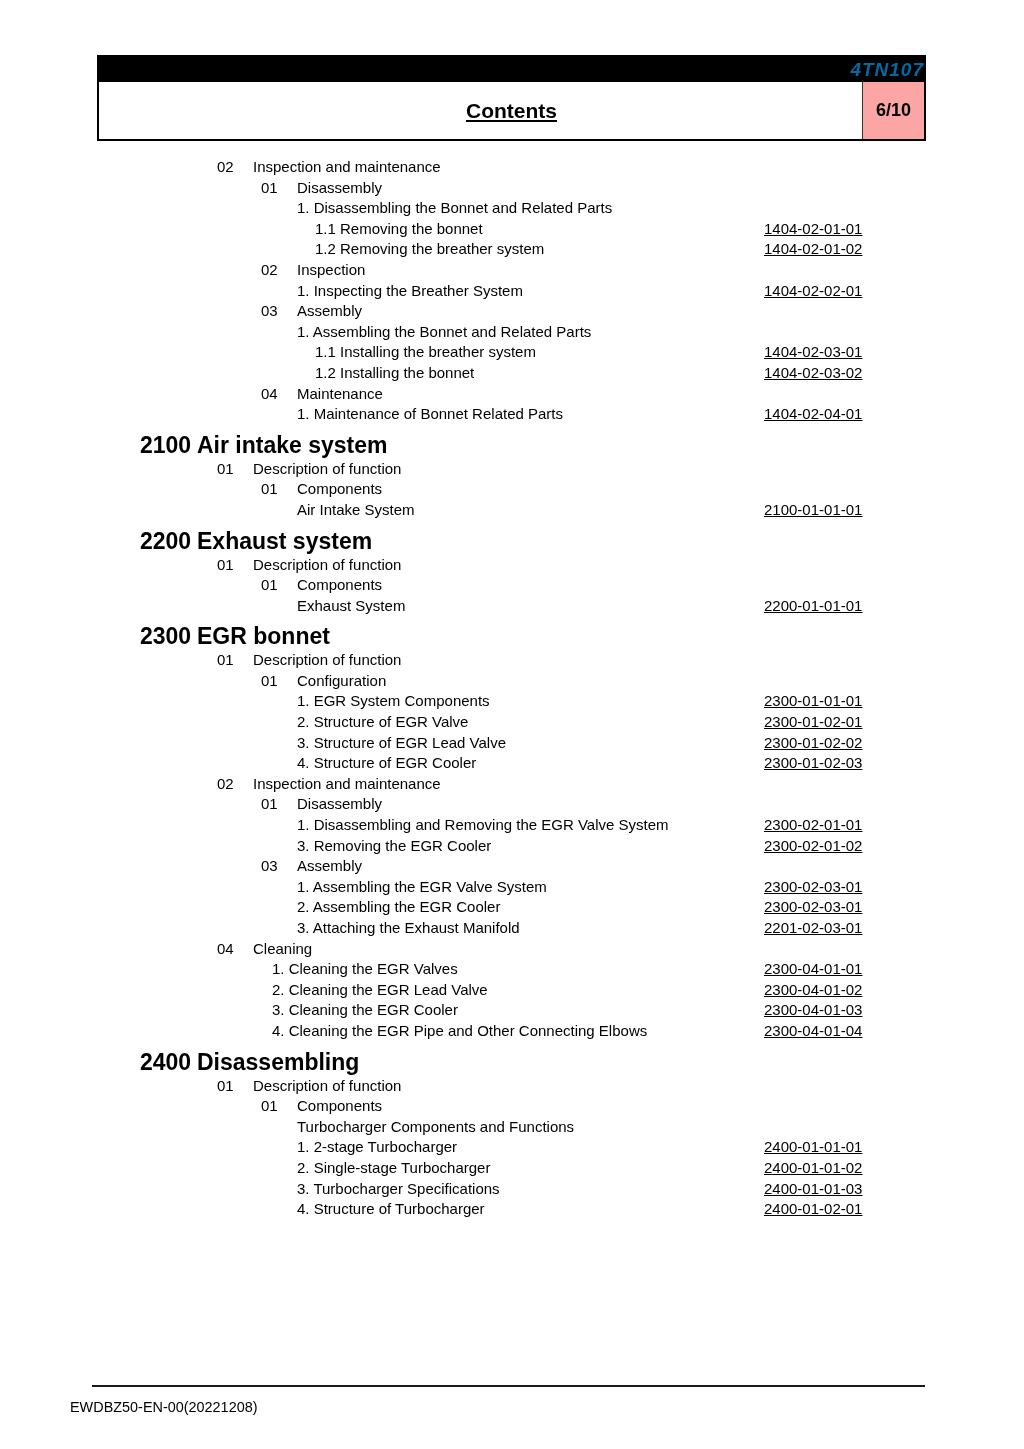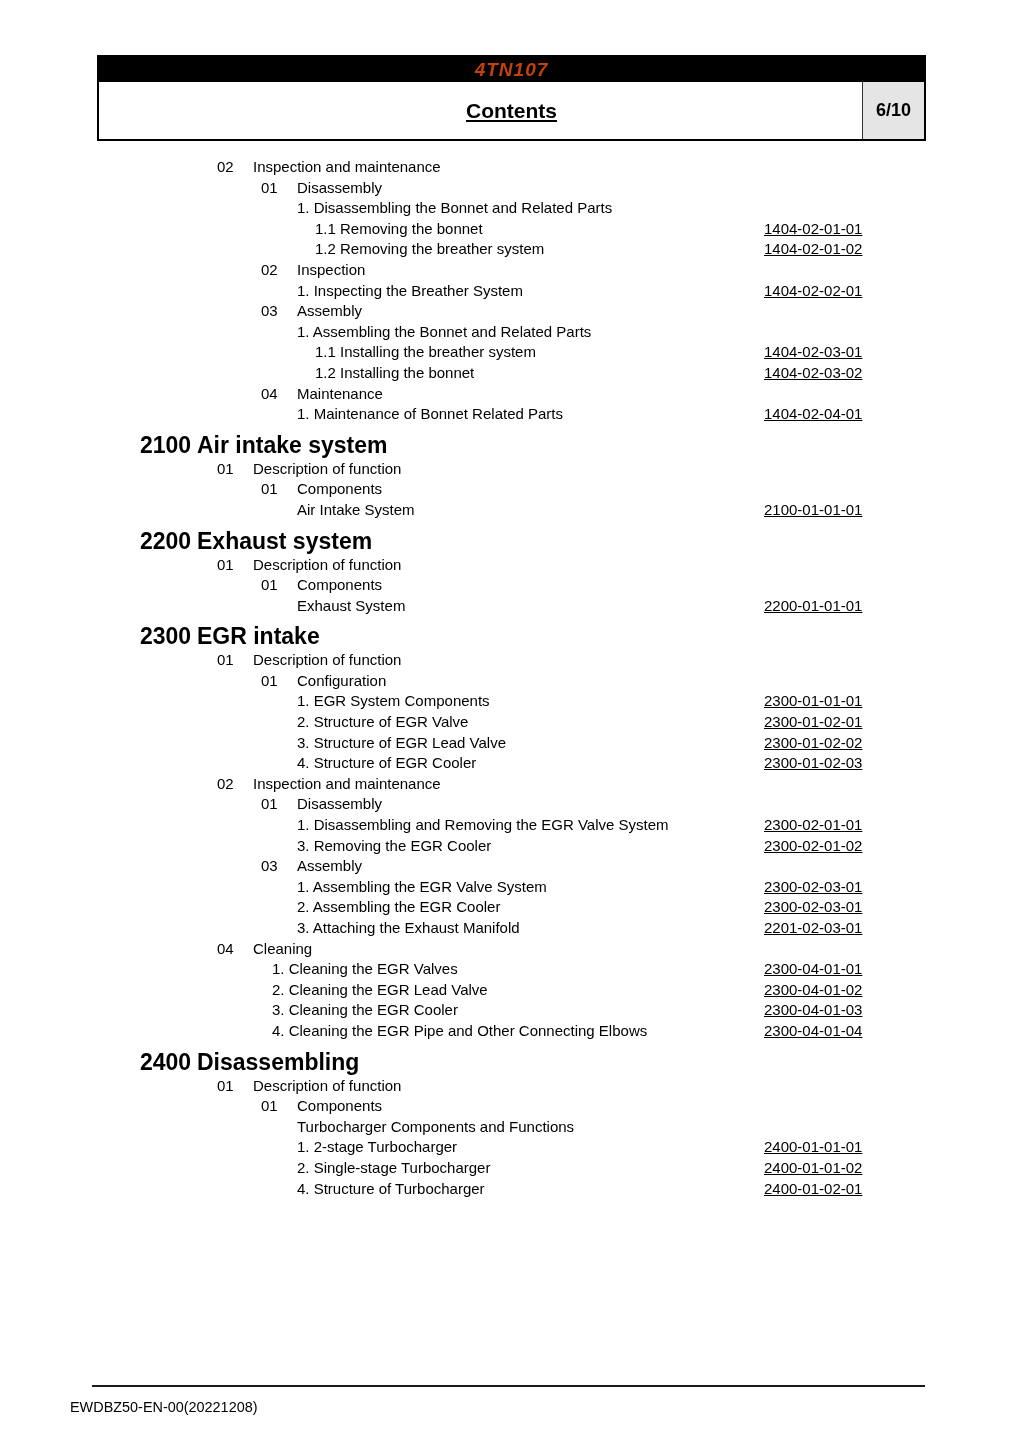--- a/index.html
+++ b/index.html
@@ -9,35 +9,35 @@
     background:#ffffff;color:#000000;
     font-family:"Liberation Sans","DejaVu Sans",sans-serif;
     overflow:hidden;
   }
   
   .header-box{
     position:absolute;left:97px;top:55px;width:829px;
     border:2px solid #000;box-sizing:border-box;
   }
   .header-bar{
-    height:25px;line-height:25px;background:#000;color:#c2410c;
-    text-align:center;font-size:19px;font-weight:bold;font-style:italic;
+    height:25px;line-height:25px;background:#000;color:#0369a1;
+    text-align:right;font-size:19px;font-weight:bold;font-style:italic;
     letter-spacing:1px;
   }
   .header-row{position:relative;height:57px;}
   .contents-title{
     position:absolute;left:0;right:0;top:0;bottom:0;
     display:flex;align-items:center;justify-content:center;
     font-size:21px;font-weight:bold;text-decoration:underline;
   }
   .pageno-cell{
     position:absolute;right:0;top:0;bottom:0;width:61px;
     border-left:1px solid #333;
     display:flex;align-items:center;justify-content:center;
-    font-size:18px;font-weight:bold;background:#e5e5e5;
+    font-size:18px;font-weight:bold;background:#fca5a5;
   }
   
   .toc{position:absolute;left:0;top:157px;width:1024px;font-size:15px;}
   .row{position:relative;height:20.6px;line-height:20.6px;}
   .row .num,.row .txt,.row .code{position:absolute;top:0;white-space:nowrap;}
   .row .code{left:764px;text-decoration:underline;}
   .lvl-1 .num{left:217px}.lvl-1 .txt{left:253px}
   .lvl-2 .num{left:261px}.lvl-2 .txt{left:297px}
   .lvl-3 .txt{left:297px}
   .lvl-3b .txt{left:272px}
@@ -146,21 +146,21 @@
       <div class="row lvl-2">
         <span class="num">01</span>
         <span class="txt">Components</span>
       </div>
       <div class="row lvl-3">
         <span class="txt">Exhaust System</span>
         <span class="code">2200-01-01-01</span>
       </div>
       <div class="row lvl-h">
         <span class="num">2300</span>
-        <span class="txt">EGR intake</span>
+        <span class="txt">EGR bonnet</span>
       </div>
       <div class="row lvl-1">
         <span class="num">01</span>
         <span class="txt">Description of function</span>
       </div>
       <div class="row lvl-2">
         <span class="num">01</span>
         <span class="txt">Configuration</span>
       </div>
       <div class="row lvl-3">
@@ -248,20 +248,24 @@
       </div>
       <div class="row lvl-3">
         <span class="txt">1. 2-stage Turbocharger</span>
         <span class="code">2400-01-01-01</span>
       </div>
       <div class="row lvl-3">
         <span class="txt">2. Single-stage Turbocharger</span>
         <span class="code">2400-01-01-02</span>
       </div>
       <div class="row lvl-3">
+        <span class="txt">3. Turbocharger Specifications</span>
+        <span class="code">2400-01-01-03</span>
+      </div>
+      <div class="row lvl-3">
         <span class="txt">4. Structure of Turbocharger</span>
         <span class="code">2400-01-02-01</span>
       </div>
     </div>
 
   <div class="footer-line"></div>
   <div class="footer-text">EWDBZ50-EN-00(20221208)</div>
 
 </div>
 

